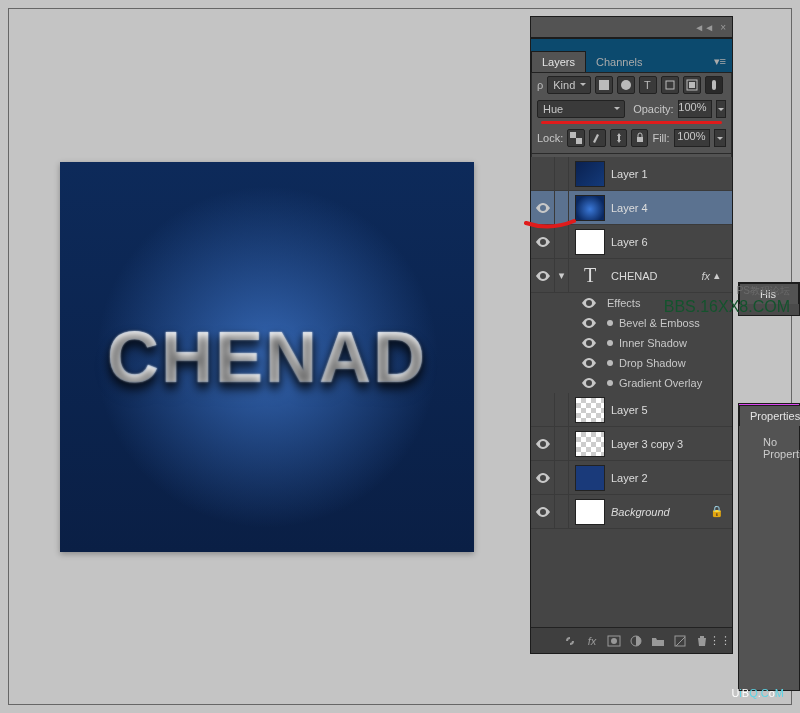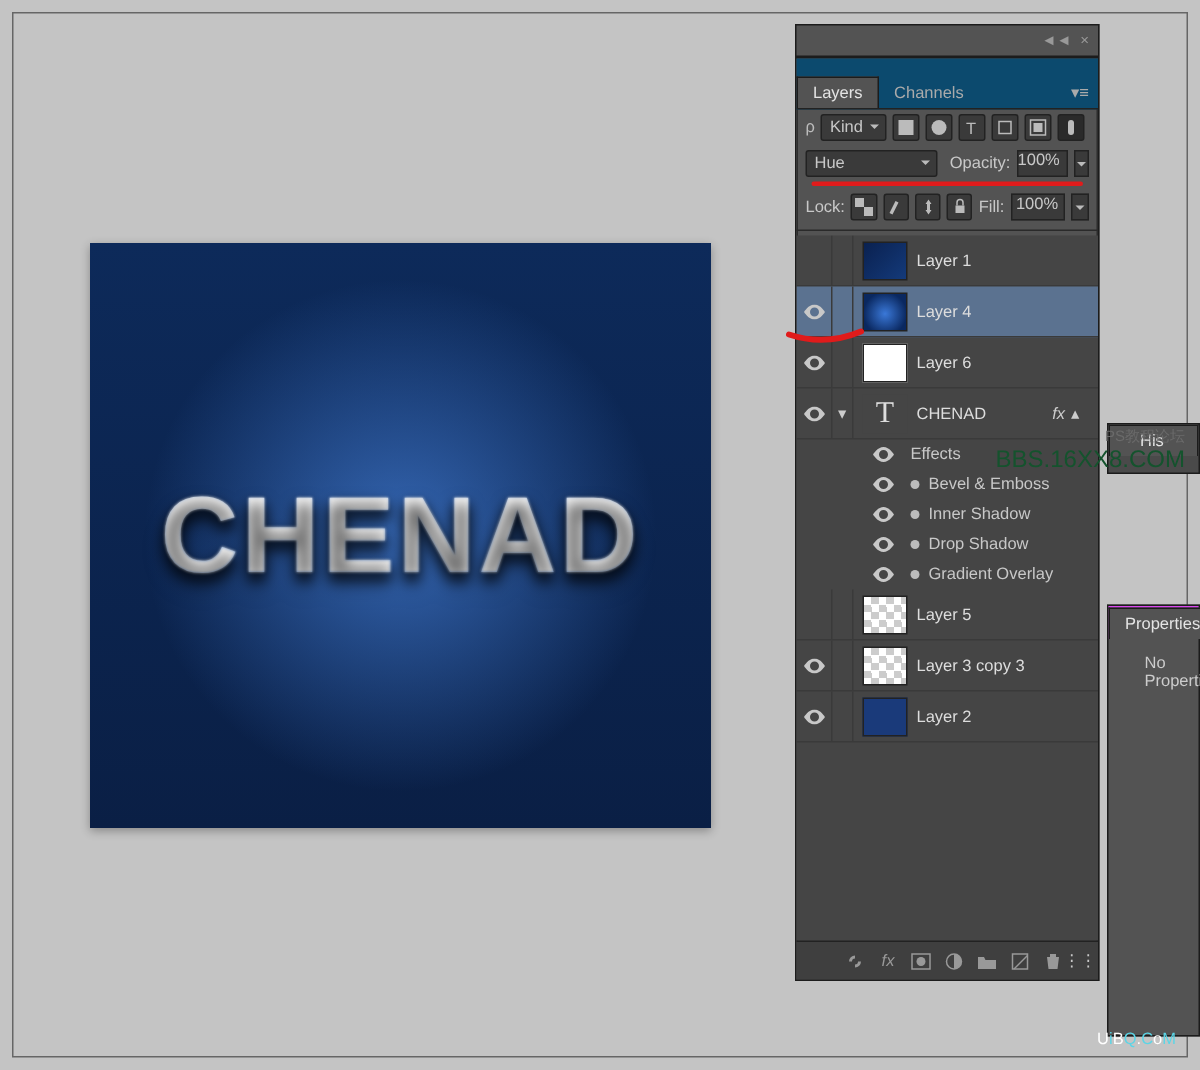--- a/index.html
+++ b/index.html
@@ -301,20 +301,31 @@
       <div class="vis eye">
           <svg viewBox="0 0 14 10">
             <path d="M7 0C3 0 0 5 0 5s3 5 7 5 7-5 7-5-3-5-7-5zm0 8a3 3 0 110-6 3 3 0 010 6z"></path>
           </svg>
         </div>
       <div class="link-col"></div>
       <div class="thumb blue-solid"></div>
       <div class="lname">Layer 2</div>
     </div>
 
+    <div class="layer">
+      <div class="vis eye">
+          <svg viewBox="0 0 14 10">
+            <path d="M7 0C3 0 0 5 0 5s3 5 7 5 7-5 7-5-3-5-7-5zm0 8a3 3 0 110-6 3 3 0 010 6z"></path>
+          </svg>
+        </div>
+      <div class="link-col"></div>
+      <div class="thumb white"></div>
+      <div class="lname it">Background</div>
+      <span style="margin-right:8px;color:#bbb">🔒</span>
+    </div>
 
     <div style="height:160px"></div>
   </div>
 
   <div class="panel-footer">
     <div class="fico">
         <svg viewBox="0 0 14 14">
           <path d="M4 7a3 3 0 013-3h0M10 7a3 3 0 01-3 3" stroke="#999" fill="none" stroke-width="2"></path>
         </svg>
       </div>

